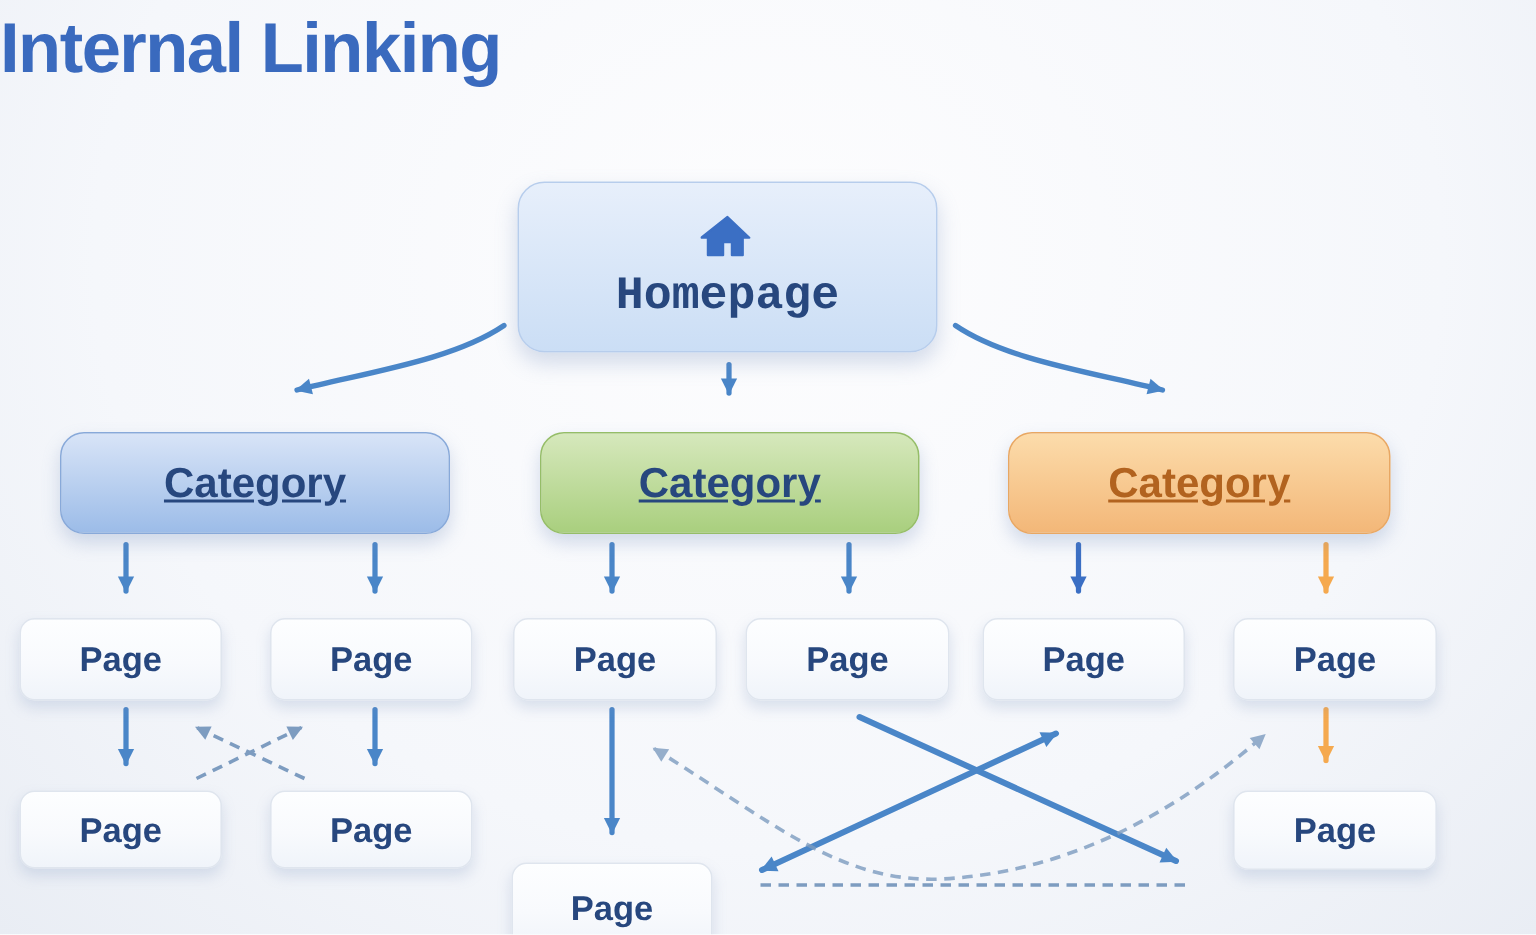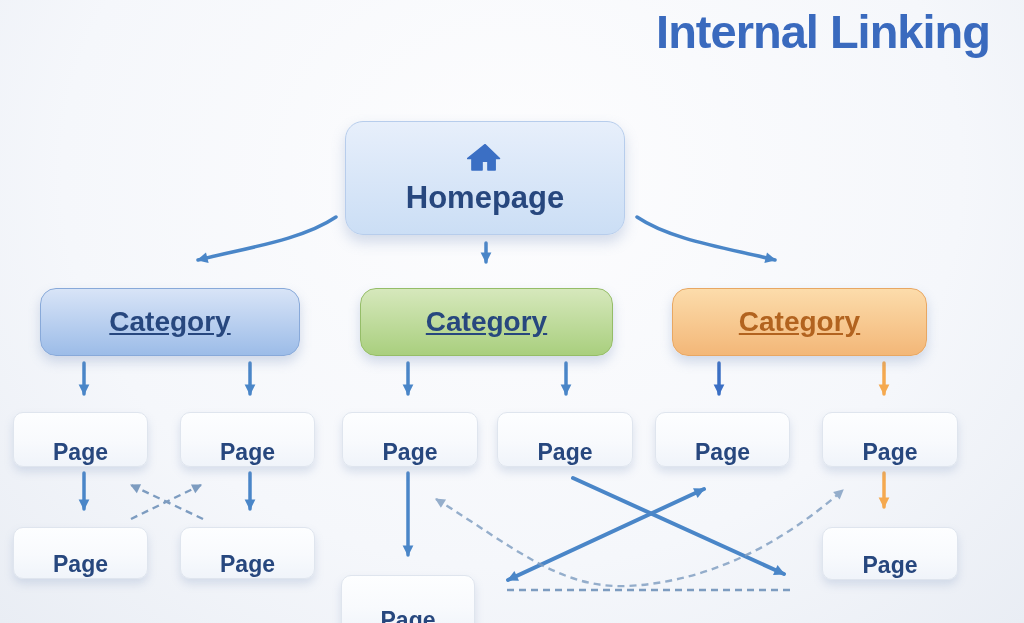--- a/index.html
+++ b/index.html
@@ -2,35 +2,35 @@
 <html style="--c-title: #3a6abe; --c-text-navy: #27477e; --c-text-orange: #b2631f; --c-arrow-blue: #4a86c8; --c-arrow-dark-blue: #3b6fc4; --c-arrow-orange: #f5a94f; --c-arrow-dashed: #7d9cc0; --c-cat-blue-top: #d8e4f7; --c-cat-blue-bottom: #9cbce8; --c-cat-blue-border: #88a9d9; --c-cat-green-top: #d6e8bc; --c-cat-green-bottom: #a9cf7e; --c-cat-green-border: #95bd68; --c-cat-orange-top: #fcdcab; --c-cat-orange-bottom: #f3b778; --c-cat-orange-border: #e8a763; --c-home-top: #e7effb; --c-home-bottom: #cbdef5; --c-home-border: #b7cdec; --c-page-bg: #f8fafd; --c-page-border: #dfe5ee;"><head>
 <meta charset="utf-8">
 <style>
   html,body{margin:0;padding:0;background:#ffffff;}
   #canvas{
     position:relative;width:1024px;height:623px;overflow:hidden;
     font-family:"Liberation Sans",sans-serif;
     background:radial-gradient(ellipse at 50% 28%, #fdfdfe 0%, #f5f7fb 62%, #e9edf4 100%);
   }
   #title{
-    position:absolute;top:4px;left:0;width:990px;text-align:right;
+    position:absolute;top:4px;left:0;width:990px;text-align:left;
     font-size:47px;font-weight:bold;letter-spacing:-1px;
     color:var(--c-title);
   }
   .box{
     position:absolute;display:flex;align-items:center;justify-content:center;
     box-sizing:border-box;font-weight:bold;
   }
   #homepage{
     left:345px;top:121px;width:280px;height:114px;border-radius:18px;
     flex-direction:column;gap:7px;
     background:linear-gradient(180deg,var(--c-home-top) 0%,var(--c-home-bottom) 100%);
     border:1px solid var(--c-home-border);
     box-shadow:0 7px 14px rgba(116,143,188,.30);
-    color:var(--c-text-navy);font-size:31px;
+    color:var(--c-text-navy);font-size:31px;font-family:Liberation Mono, monospace;
   }
   .category{
     height:68px;border-radius:16px;font-size:28px;
     box-shadow:0 6px 12px rgba(116,143,188,.30);
     color:var(--c-text-navy);
     text-decoration:underline;
   }
   #cat-blue{left:40px;top:288px;width:260px;
     background:linear-gradient(180deg,var(--c-cat-blue-top) 0%,var(--c-cat-blue-bottom) 100%);
     border:1px solid var(--c-cat-blue-border);}
@@ -40,21 +40,20 @@
   #cat-orange{left:672px;top:288px;width:255px;
     background:linear-gradient(180deg,var(--c-cat-orange-top) 0%,var(--c-cat-orange-bottom) 100%);
     border:1px solid var(--c-cat-orange-border);
     color:var(--c-text-orange);}
   .page{
     border-radius:10px;font-size:23px;height:55px;
     background:linear-gradient(180deg,#fdfeff 0%,var(--c-page-bg) 55%,#f0f4fa 100%);
     border:1px solid var(--c-page-border);
     box-shadow:0 5px 9px rgba(128,152,192,.25);
     color:var(--c-text-navy);
-    align-items:flex-end;
   }
   #p1{left:13px;top:412px;width:135px;}
   #p2{left:180px;top:412px;width:135px;}
   #p3{left:342px;top:412px;width:136px;}
   #p4{left:497px;top:412px;width:136px;}
   #p5{left:655px;top:412px;width:135px;}
   #p6{left:822px;top:412px;width:136px;}
   #p7{left:13px;top:527px;width:135px;height:52px;}
   #p8{left:180px;top:527px;width:135px;height:52px;}
   #p9{left:822px;top:527px;width:136px;height:53px;}

